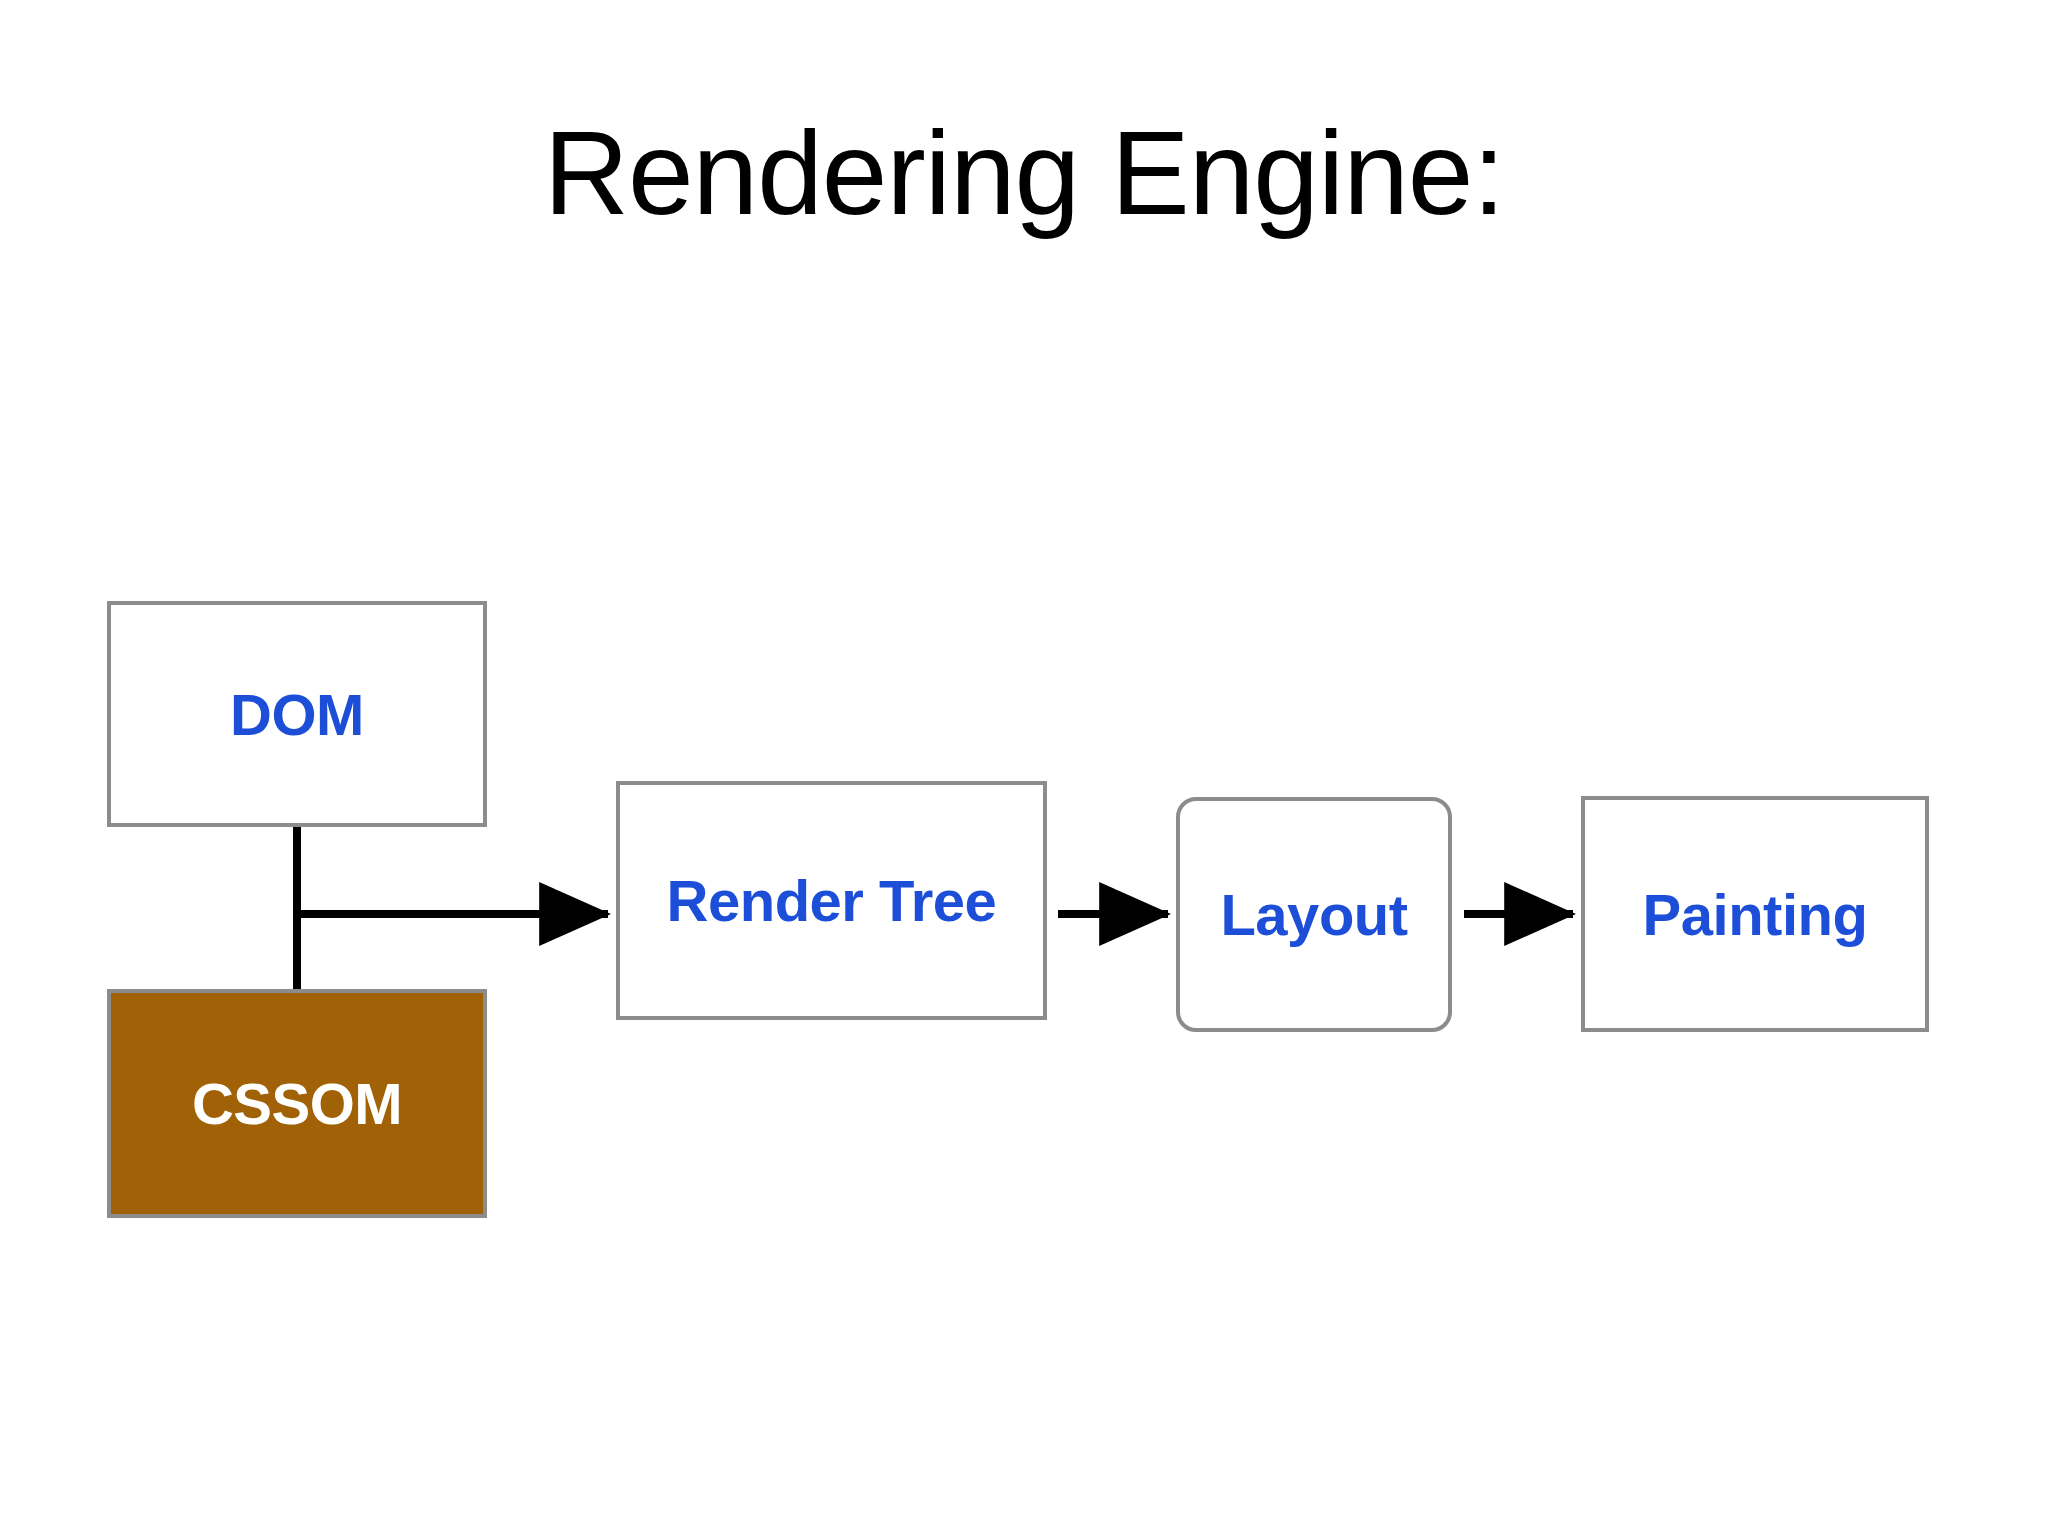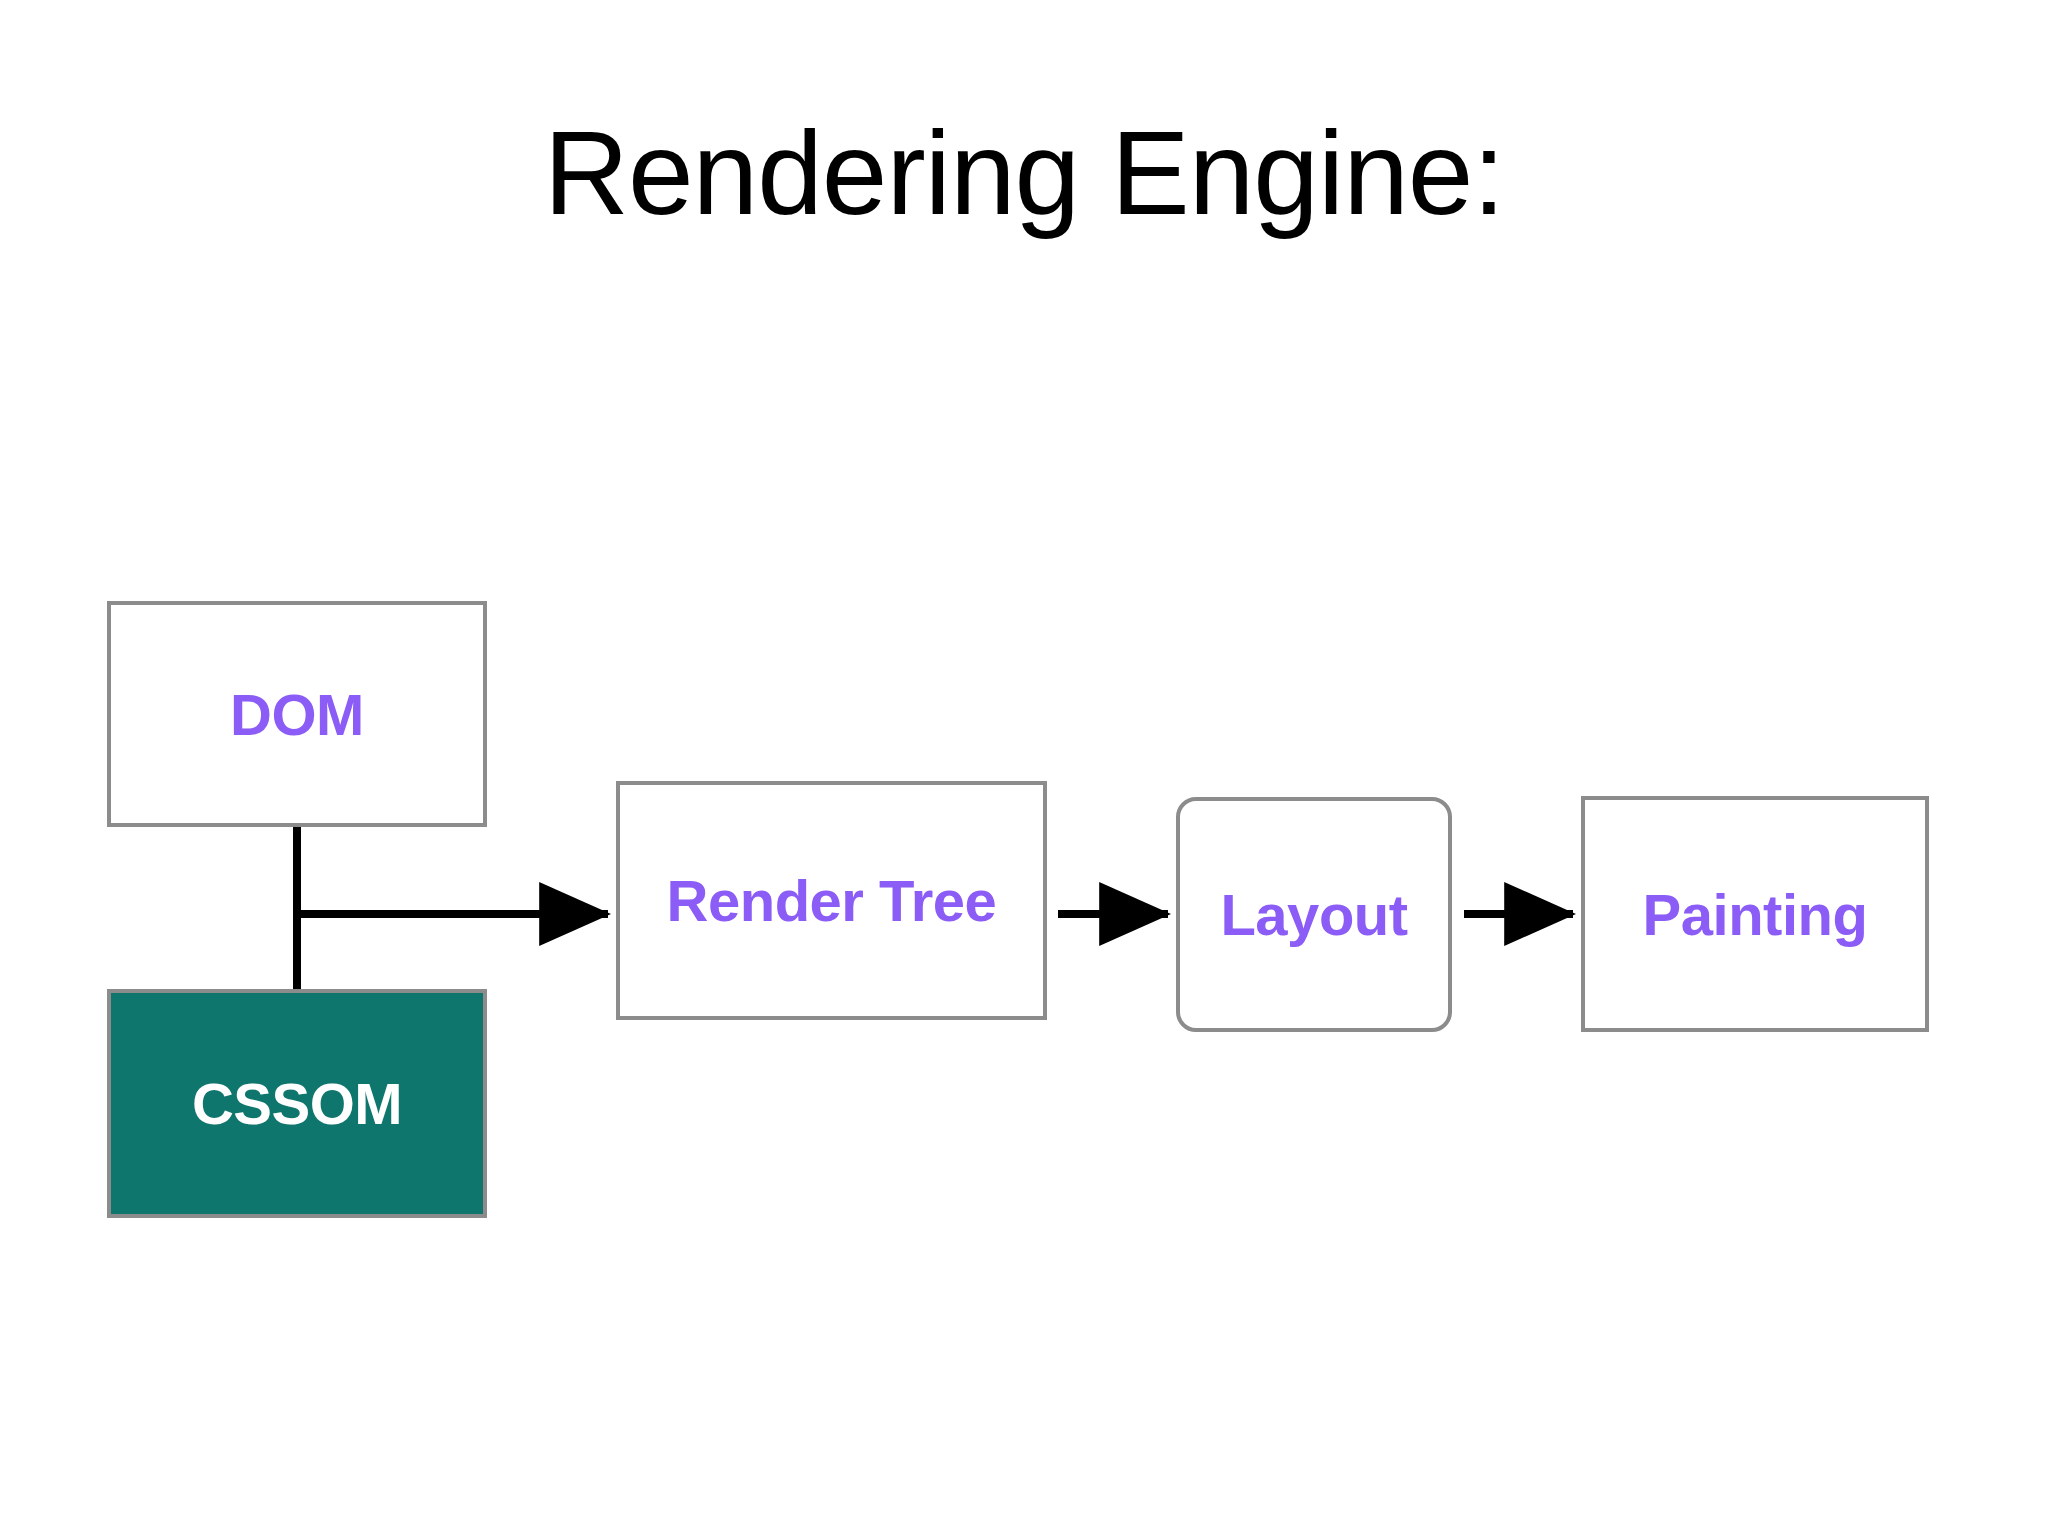--- a/index.html
+++ b/index.html
@@ -52,21 +52,21 @@
     border: 4px solid #8c8c8c;
     background: #ffffff;
     display: flex;
     align-items: center;
     justify-content: center;
   }
   .node .node-label {
     font-family: "Liberation Sans", sans-serif;
     font-weight: bold;
     font-size: 58px;
-    color: #8b5cf6;
+    color: #1d4ed8;
     white-space: nowrap;
     letter-spacing: -0.5px;
   }
   
   #node-dom      { left: 107px;  top: 601px;  width: 380px; height: 226px; }
   #node-cssom    { left: 107px;  top: 989px;  width: 380px; height: 229px; }
   #node-render   { left: 616px;  top: 781px;  width: 431px; height: 239px; text-align: right; }
   #node-layout   { left: 1176px; top: 797px;  width: 276px; height: 235px; border-radius: 20px; }
   #node-painting { left: 1581px; top: 796px;  width: 348px; height: 236px; }
 
@@ -104,21 +104,21 @@
 
       <line x1="1058" y1="914" x2="1168" y2="914" stroke="#000000" stroke-width="8" marker-end="url(#arrowhead)"></line>
 
       <line x1="1464" y1="914" x2="1573" y2="914" stroke="#000000" stroke-width="8" marker-end="url(#arrowhead)"></line>
     </svg>
 
     <div class="node" id="node-dom">
       <span class="node-label">DOM</span>
     </div>
 
-    <div class="node" id="node-cssom" style="background:#0f766e;">
+    <div class="node" id="node-cssom" style="background:#a16207;">
       <span class="node-label" style="color:#ffffff;">CSSOM</span>
     </div>
 
     <div class="node" id="node-render">
       <span class="node-label">Render Tree</span>
     </div>
 
     <div class="node" id="node-layout">
       <span class="node-label">Layout</span>
     </div>

